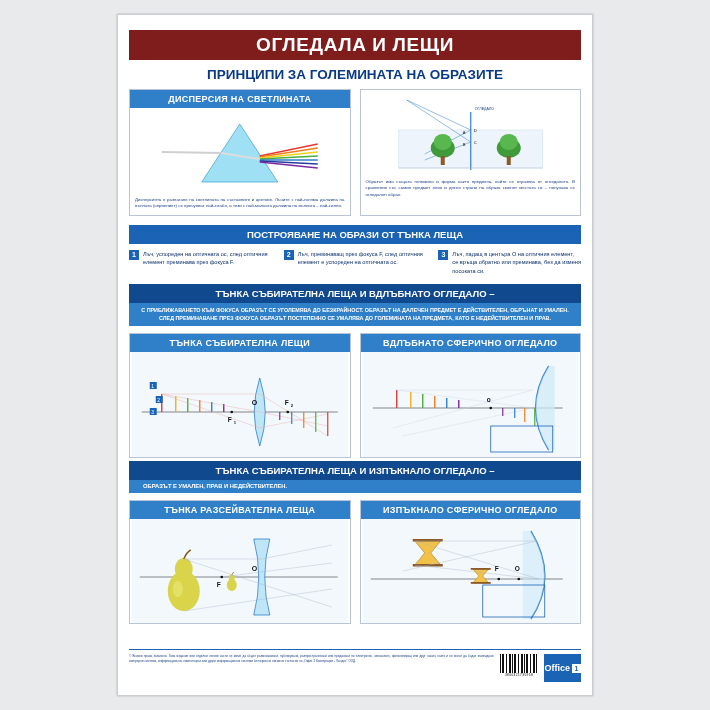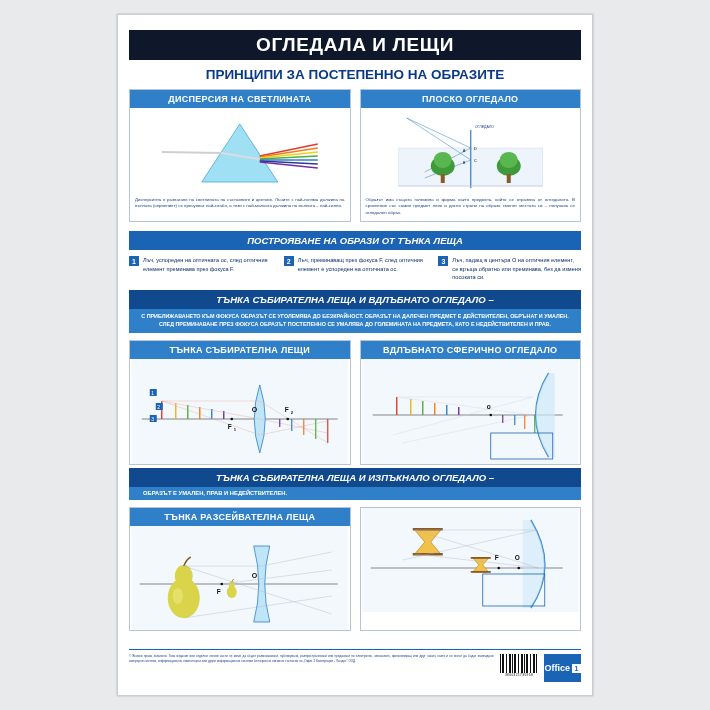--- a/index.html
+++ b/index.html
@@ -16,21 +16,21 @@
     width: 476px; height: 682px;
     background: #ffffff;
     border: 1px solid #c9ccd1;
     box-shadow: 0 0 2px rgba(0,0,0,0.25);
     overflow: hidden;
   }
   
   .title-bar {
     margin: 15px 11px 0 11px;
     height: 30px;
-    background: #0f172a;
+    background: #7f1d1d;
     display: flex; align-items: center; justify-content: center;
   }
   .title-bar .t {
     color: #ffffff;
     font-size: 19px;
     font-weight: bold;
     letter-spacing: 0.6px;
   }
   .subtitle {
     margin-top: 7px;
@@ -66,21 +66,20 @@
   }
   
   .banner {
     margin: 9px 11px 0 11px;
     background: #1b63b4;
     color: #fff;
     text-align: center;
     font-size: 9.5px;
     font-weight: bold;
     padding: 4px 3px;
-    font-style: italic;
   }
   .banner.dark { background: #11498f; }
   .banner-sub {
     margin: 0 11px;
     background: #2f7fc9;
     color: #fff;
     font-size: 5.4px;
     font-weight: bold;
     line-height: 1.5;
     text-align: center;
@@ -146,21 +145,21 @@
   .lbl { font-family: "Liberation Sans", sans-serif; }
 </style>
 </head>
 <body>
 
 <div class="poster">
 
   <div class="title-bar">
     <span class="t">ОГЛЕДАЛА И ЛЕЩИ</span>
   </div>
-  <div class="subtitle">ПРИНЦИПИ ЗА ПОСТЕПЕННО НА ОБРАЗИТЕ</div>
+  <div class="subtitle">ПРИНЦИПИ ЗА ГОЛЕМИНАТА НА ОБРАЗИТЕ</div>
 
   <div class="row">
 
     <div class="panel">
       <div class="panel-head light">ДИСПЕРСИЯ НА СВЕТЛИНАТА</div>
       <div class="panel-body">
         <svg width="100%" height="86" viewBox="0 0 216 86">
 
           <polygon points="108,16 146,74 70,74" fill="#9fe0f5" stroke="#4aa8d8" stroke-width="0.8"></polygon>
 
@@ -175,21 +174,20 @@
             <line x1="128" y1="53" x2="186" y2="56" stroke="#2a3a9e"></line>
             <line x1="128" y1="54" x2="186" y2="60" stroke="#7a2a9e"></line>
           </g>
           <line x1="89" y1="45" x2="128" y2="51" stroke="#dcdcdc" stroke-width="2"></line>
         </svg>
       </div>
       <div class="panel-caption">Дисперсията е разлагане на светлината на съставните ѝ цветове. Лъчите с най-голяма дължина на вълната (червеният) се пречупват най-слабо, а тези с най-малката дължина на вълната – най-силно.</div>
     </div>
 
     <div class="panel">
-      <div class="panel-head light">ПЛОСКО ОГЛЕДАЛО</div>
       <div class="panel-body">
         <svg width="100%" height="86" viewBox="0 0 216 86">
           <rect x="36" y="40" width="144" height="38" fill="#eef4fb" stroke="#cfe0f2" stroke-width="0.6"></rect>
 
           <line x1="108" y1="22" x2="108" y2="80" stroke="#2f7fc9" stroke-width="1.2"></line>
           <text class="lbl" x="112" y="20" font-size="3.6" fill="#1b3f86">ОГЛЕДАЛО</text>
 
           <line x1="44" y1="10" x2="108" y2="40" stroke="#2f7fc9" stroke-width="0.5"></line>
           <line x1="44" y1="10" x2="108" y2="52" stroke="#2f7fc9" stroke-width="0.5"></line>
           <line x1="108" y1="40" x2="62" y2="64" stroke="#2f7fc9" stroke-width="0.5"></line>
@@ -368,20 +366,21 @@
             <line x1="52" y1="92" x2="200" y2="70"></line>
           </g>
           <circle cx="90" cy="58" r="1.3" fill="#111"></circle>
           <text class="lbl" x="85" y="68" font-size="6.5" fill="#111" font-weight="bold">F</text>
           <text class="lbl" x="120" y="52" font-size="7" fill="#111" font-weight="bold">O</text>
         </svg>
       </div>
     </div>
 
     <div class="panel">
+      <div class="panel-head light">ИЗПЪКНАЛО СФЕРИЧНО ОГЛЕДАЛО</div>
       <div class="panel-body">
         <svg width="100%" height="104" viewBox="0 0 216 104">
           <rect x="0" y="0" width="216" height="104" fill="#f3f8fd"></rect>
           <line x1="8" y1="60" x2="200" y2="60" stroke="#111" stroke-width="0.5"></line>
 
           <path d="M168,12 Q196,58 168,100" fill="none" stroke="#2f7fc9" stroke-width="1.6"></path>
           <path d="M168,12 Q196,58 168,100 L160,100 L160,12 Z" fill="#cfeaf8" opacity="0.6"></path>
 
           <g>
             <polygon points="52,22 78,22 68,34 78,46 52,46 62,34" fill="#f2c14a" stroke="#b8892a" stroke-width="0.7"></polygon>

